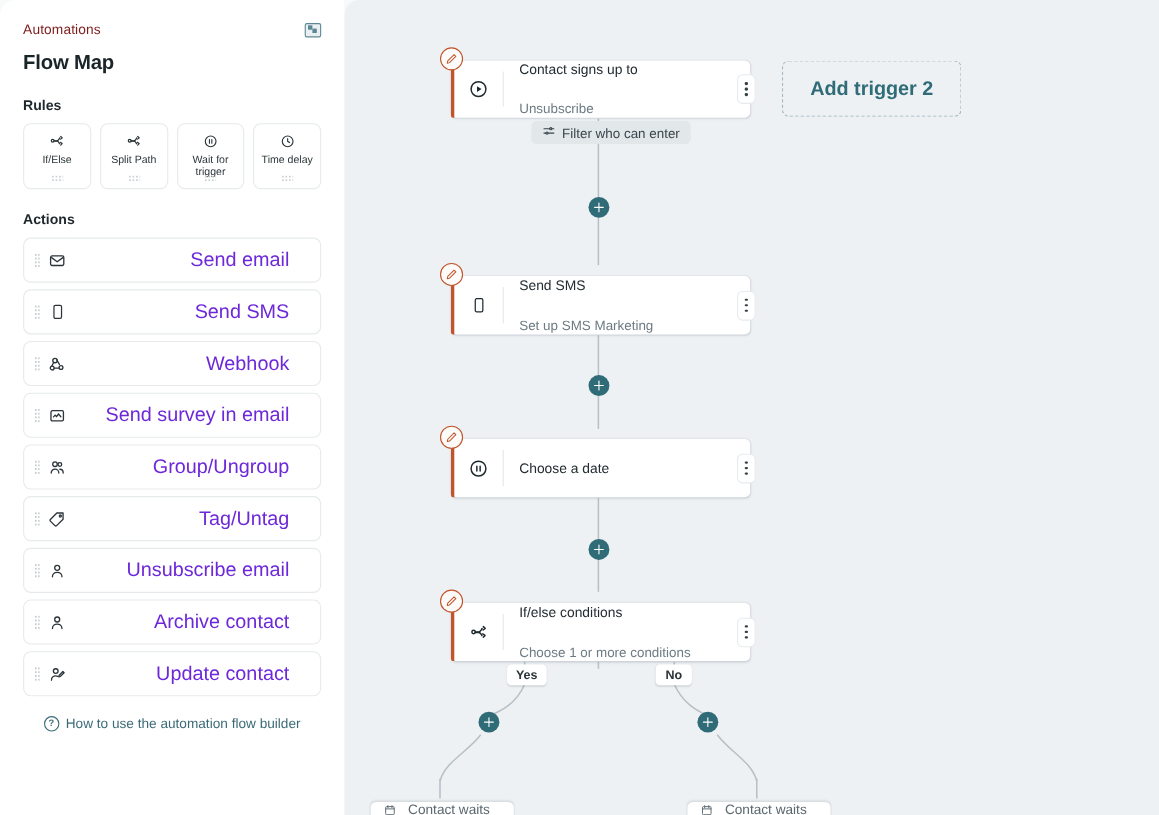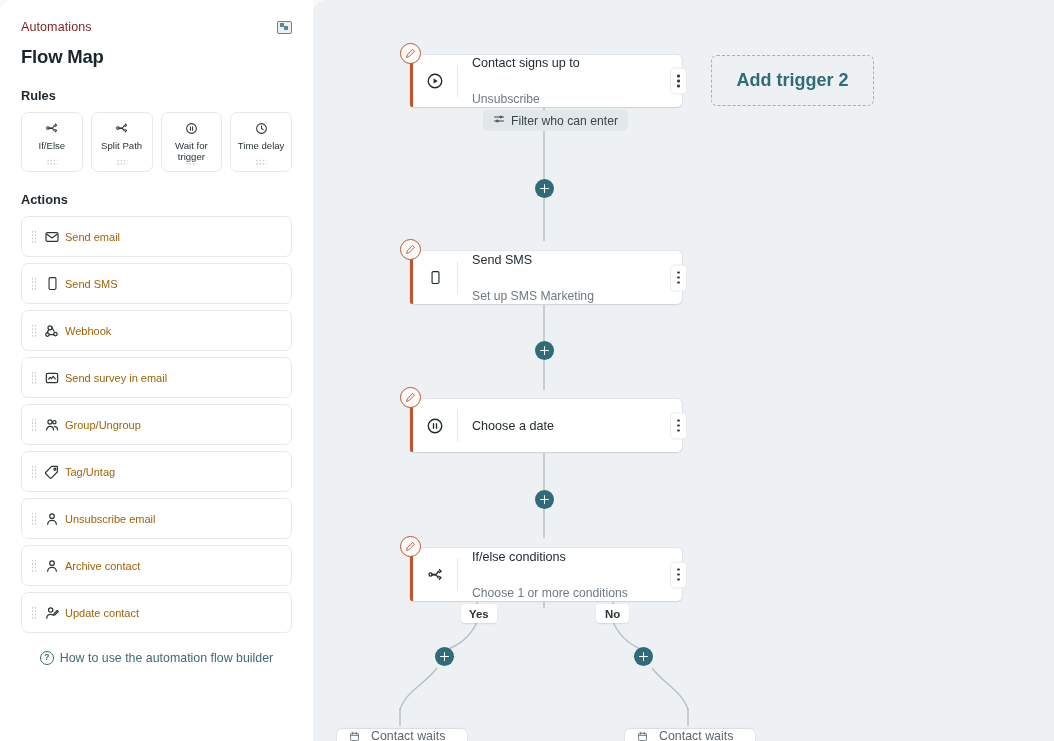--- a/index.html
+++ b/index.html
@@ -57,21 +57,21 @@
   .action-row {
     height:41px; border:1px solid #e6eaec; border-radius:7px; background:#fff;
     display:flex; align-items:center; margin-bottom:6px; position:relative; cursor:pointer;
   }
   .row-grip {
     width:5px; height:14px; margin-left:9px; flex:0 0 5px;
     background-image: radial-gradient(#c2cace 44%, transparent 46%);
     background-size: 3px 3.4px;
   }
   .row-ico { width:26px; display:flex; align-items:center; justify-content:center; color:#2b3438; margin-left:3px;}
-  .row-lbl { flex:1; text-align:left; font-size:11px; color:#a16207; padding-right:28px; }
+  .row-lbl { flex:1; text-align:right; font-size:18px; color:#6d28d9; padding-right:28px; }
 
   .help-link {
     margin-top:18px; display:flex; align-items:center; justify-content:center; gap:6px;
     font-size:12.4px; color:#3c6b77; cursor:pointer;
   }
   .help-ico { width:14px; height:14px; border:1.5px solid #3c6b77; border-radius:50%;
     font-size:8.5px; line-height:11px; text-align:center; color:#3c6b77; font-weight:700;}
 
   
   .canvas {

